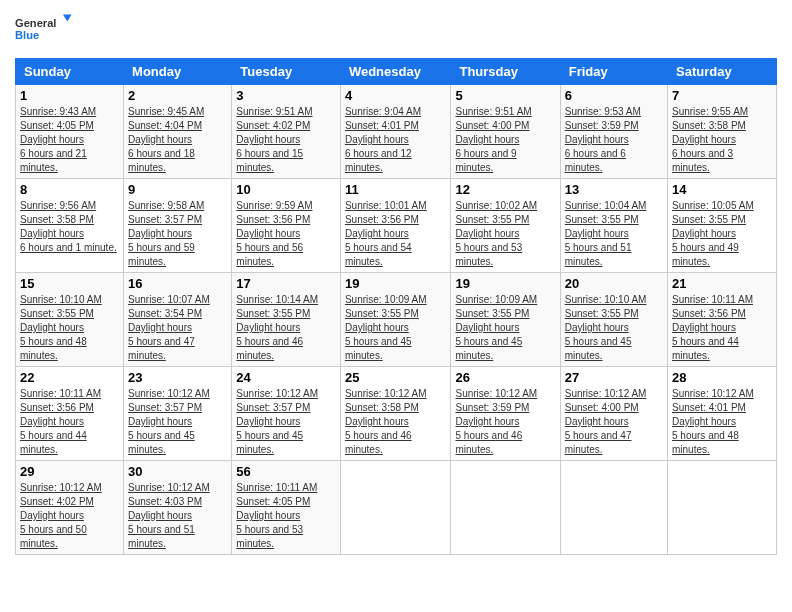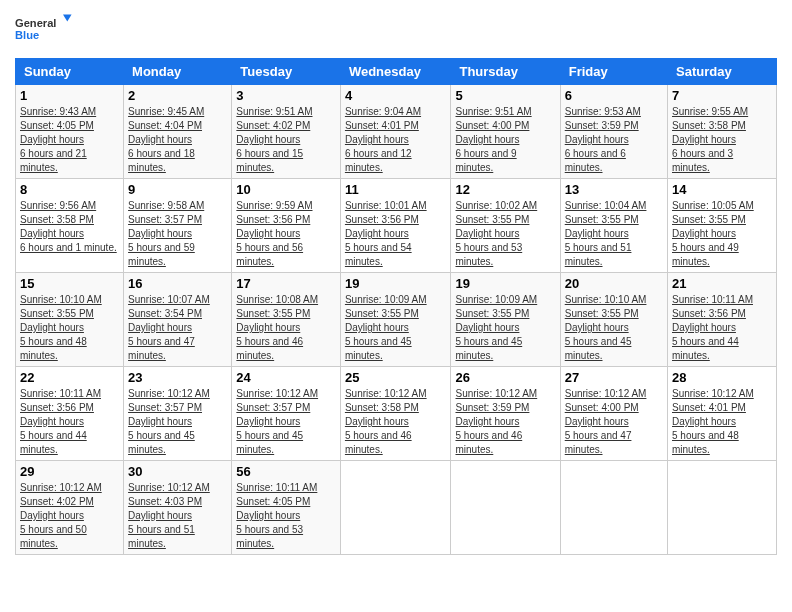--- a/index.html
+++ b/index.html
@@ -254,21 +254,21 @@
           <div class="day-info">
             <span>Sunrise: 10:07 AM</span><br>
             <span>Sunset: 3:54 PM</span><br>
             <span>Daylight hours</span><br>
             <span>5 hours and 47 minutes.</span>
           </div>
         </td>
           <td>
           <span class="day-num">17</span>
           <div class="day-info">
-            <span>Sunrise: 10:08 AM</span><br>
+            <span>Sunrise: 10:14 AM</span><br>
             <span>Sunset: 3:55 PM</span><br>
             <span>Daylight hours</span><br>
             <span>5 hours and 46 minutes.</span>
           </div>
         </td>
           <td>
           <span class="day-num">19</span>
           <div class="day-info">
             <span>Sunrise: 10:09 AM</span><br>
             <span>Sunset: 3:55 PM</span><br>

